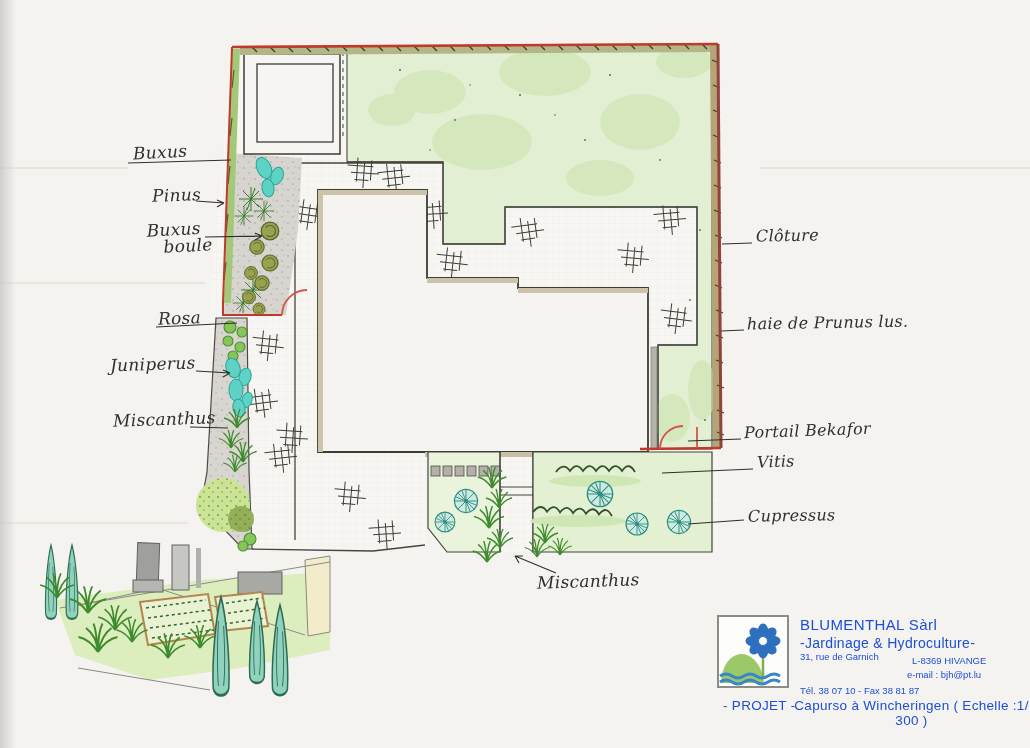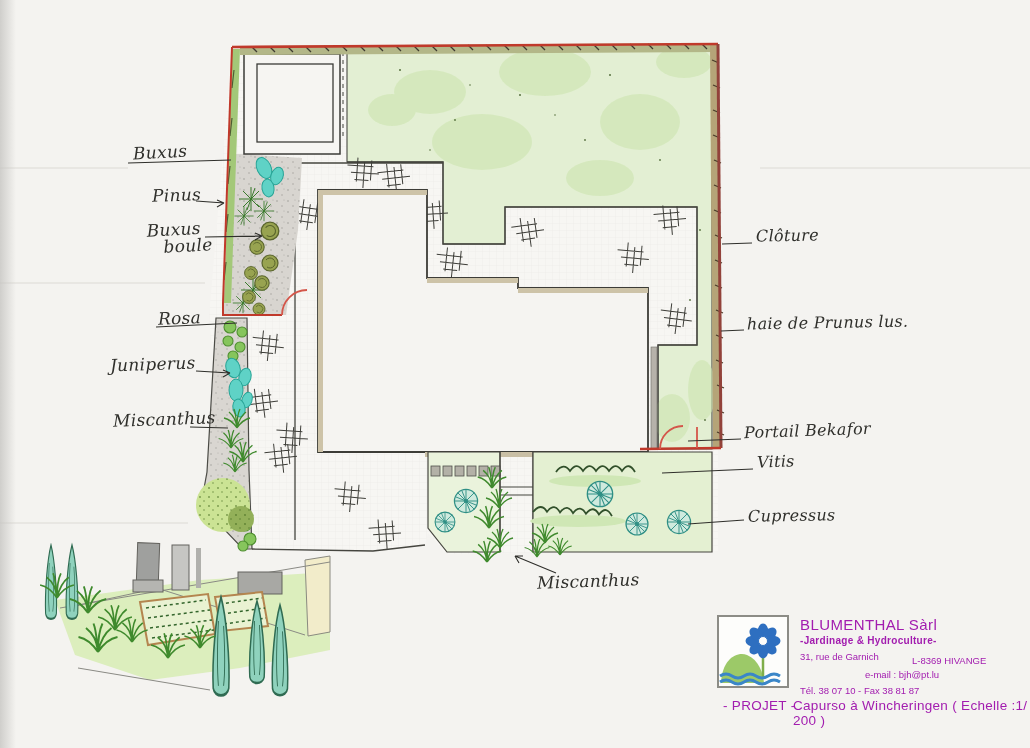--- a/index.html
+++ b/index.html
@@ -14,23 +14,23 @@
     opacity:.8;pointer-events:none;
   }
   .plan-svg{position:absolute;left:0;top:0;}
   .lbl{
     position:absolute;
     font-family:"DejaVu Serif","Liberation Serif",serif;
     font-style:italic;font-size:17px;color:#2f2f2b;
     letter-spacing:.3px;white-space:nowrap;line-height:17px;
   }
   .lbl.small{font-size:16px;}
-  .tb{position:absolute;color:#a21caf;}
+  .tb{position:absolute;color:#1d4ed8;text-align:center;}
   .tb-name{font-size:15px;letter-spacing:.4px;}
-  .tb-tag{font-size:10px;letter-spacing:.3px;font-weight:bold;}
+  .tb-tag{font-size:14px;letter-spacing:.3px;}
   .tb-small{font-size:9.5px;}
   .tb-proj{font-size:13.5px;letter-spacing:.3px;}
   .logo-box{
     position:absolute;left:717px;top:615px;width:72px;height:73px;
     border:2px solid #8c8c86;background:#fdfdfb;box-sizing:border-box;
   }
 </style>
 </head>
 <body>
 
@@ -376,17 +376,17 @@
       </g>
       <path d="M1,59 q6,-4 12,0 t12,0 t12,0 t12,0 t12,0" stroke="#3a86c8" stroke-width="3" fill="none"></path>
       <path d="M1,65 q6,-4 12,0 t12,0 t12,0 t12,0 t12,0" stroke="#3a86c8" stroke-width="3" fill="none"></path>
     </svg>
   </div>
   <div class="tb tb-name" style="left:800px;top:616px">BLUMENTHAL Sàrl</div>
   <div class="tb tb-tag" style="left:800px;top:635px">-Jardinage &amp; Hydroculture-</div>
   <div class="tb tb-small" style="left:800px;top:651px">31, rue de Garnich</div>
   <div class="tb tb-small" style="left:912px;top:655px">L-8369 HIVANGE</div>
   <div class="tb tb-small" style="left:800px;top:685px">Tél. 38 07 10 - Fax 38 81 87</div>
-  <div class="tb tb-small" style="left:865px;top:669px">e-mail : bjh@pt.lu</div>
+  <div class="tb tb-small" style="left:907px;top:669px">e-mail : bjh@pt.lu</div>
   <div class="tb tb-proj" style="left:723px;top:698px">- PROJET -</div>
-  <div class="tb tb-proj" style="left:793px;top:698px">Capurso à Wincheringen ( Echelle :1/ 200 )</div>
+  <div class="tb tb-proj" style="left:793px;top:698px">Capurso à Wincheringen ( Echelle :1/ 300 )</div>
 
 </div>
 
 </body></html>

